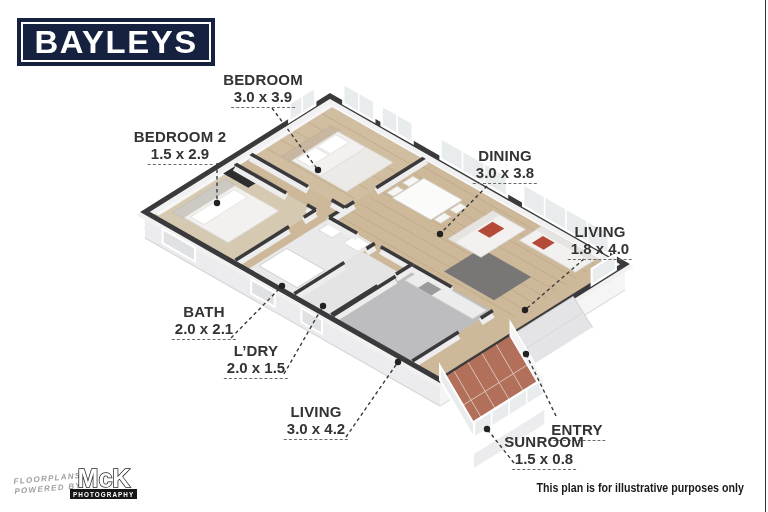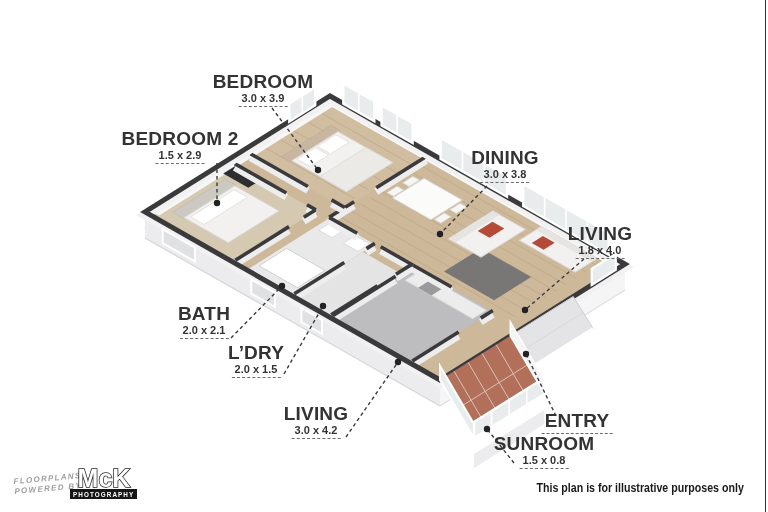--- a/index.html
+++ b/index.html
@@ -10,41 +10,45 @@
   #logo{position:absolute;left:17px;top:18px;width:198px;height:48px;background:#15213f;
         display:flex;align-items:center;justify-content:center;}
   #logo .inner{position:absolute;inset:4px;border:2px solid #ffffff;}
   #logo .word{position:relative;color:#ffffff;font-weight:700;font-size:31px;letter-spacing:1.5px;
         transform:scaleX(1.06);line-height:1;}
   
   #plan{position:absolute;left:0;top:0;}
   
   .room-label{position:absolute;transform:translateX(-50%);text-align:center;color:#333333;
         font-weight:700;line-height:1.05;white-space:nowrap;z-index:5;}
-  .rl-name{font-size:19px;letter-spacing:0.2px;}
-  .rl-dims{font-size:11px;margin-top:1px;}
+  .rl-name{font-size:15px;letter-spacing:0.2px;}
+  .rl-dims{font-size:15px;margin-top:1px;}
   .dashed-u{display:inline-block;border-bottom:1.6px dashed #6b6b6b;padding:0 3px 2px;}
   
   #mck{position:absolute;left:13px;top:465px;width:130px;height:40px;}
   #powered{position:absolute;left:1px;top:9px;color:#a0a0a0;font-style:italic;font-weight:700;
         font-size:8px;letter-spacing:1.3px;transform:rotate(-5deg);line-height:1.25;}
   #mck-svg{position:absolute;left:56px;top:1px;}
   #photobar{position:absolute;left:57px;top:24px;background:#161616;color:#ffffff;
         font-size:6.3px;font-weight:700;letter-spacing:1.1px;padding:1.5px 3px;}
   
   #disclaimer{position:absolute;right:24px;top:481px;font-size:12.5px;font-weight:700;color:#1a1a1a;
         transform:scaleX(.85);transform-origin:100% 50%;white-space:nowrap;}
   
   #edge-line{position:absolute;right:2px;top:0;width:1.5px;height:512px;background:#2e2e2e;}
 </style>
 </head>
 <body>
 
 <div id="stage">
 
+  <div id="logo" style="background: rgb(21, 33, 63);">
+    <div class="inner" style="border-color: rgb(255, 255, 255);"></div>
+    <div class="word">BAYLEYS</div>
+  </div>
 
   <svg id="plan" width="768" height="512" viewBox="0 0 768 512">
       <g>
         <polygon points="328.0,112.0 623.0,280.0 438.0,396.0 143.0,228.0" fill="#e7e7e9" opacity="0.55"></polygon>
       </g>
       <g>
         <polygon points="145.0,212.0 440.0,380.0 440.0,406.0 145.0,238.0" fill="#ececee"></polygon>
         <polygon points="625.0,264.0 440.0,380.0 440.0,406.0 625.0,290.0" fill="#f5f5f6"></polygon>
         <line x1="145" y1="238" x2="440" y2="406" stroke="#d6d6d8" stroke-width="1.2" stroke-linecap="butt"></line>
         <line x1="440" y1="406" x2="625" y2="290" stroke="#dedee0" stroke-width="1.2" stroke-linecap="butt"></line>
@@ -232,21 +236,21 @@
         <div class="rl-dims"><span class="dashed-u">2.0 x 2.1</span></div>
       </div>
       <div class="room-label" style="left: 256px; top: 343px;">
         <div class="rl-name">L’DRY</div>
         <div class="rl-dims"><span class="dashed-u">2.0 x 1.5</span></div>
       </div>
       <div class="room-label" style="left: 316px; top: 404px;">
         <div class="rl-name">LIVING</div>
         <div class="rl-dims"><span class="dashed-u">3.0 x 4.2</span></div>
       </div>
-      <div class="room-label" style="left: 577px; top: 411px;">
+      <div class="room-label" style="left: 577px; top: 422px;">
         <div class="rl-name "><span class="dashed-u">ENTRY</span></div>
       </div>
       <div class="room-label" style="left: 544px; top: 434px;">
         <div class="rl-name">SUNROOM</div>
         <div class="rl-dims"><span class="dashed-u">1.5 x 0.8</span></div>
       </div>
     </div>
 
   <div id="mck">
     <div id="powered">

